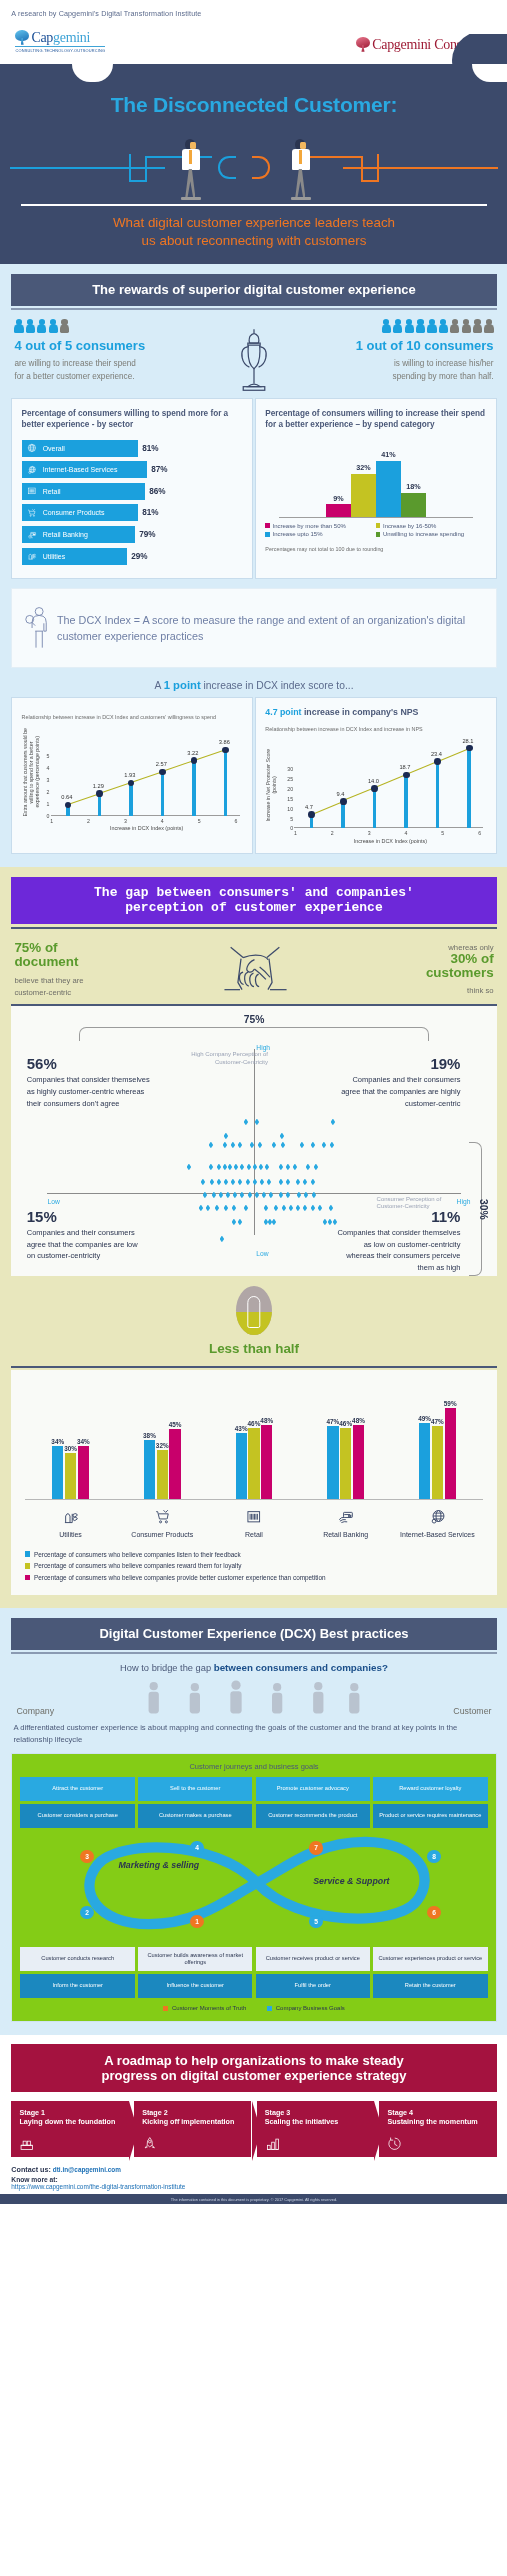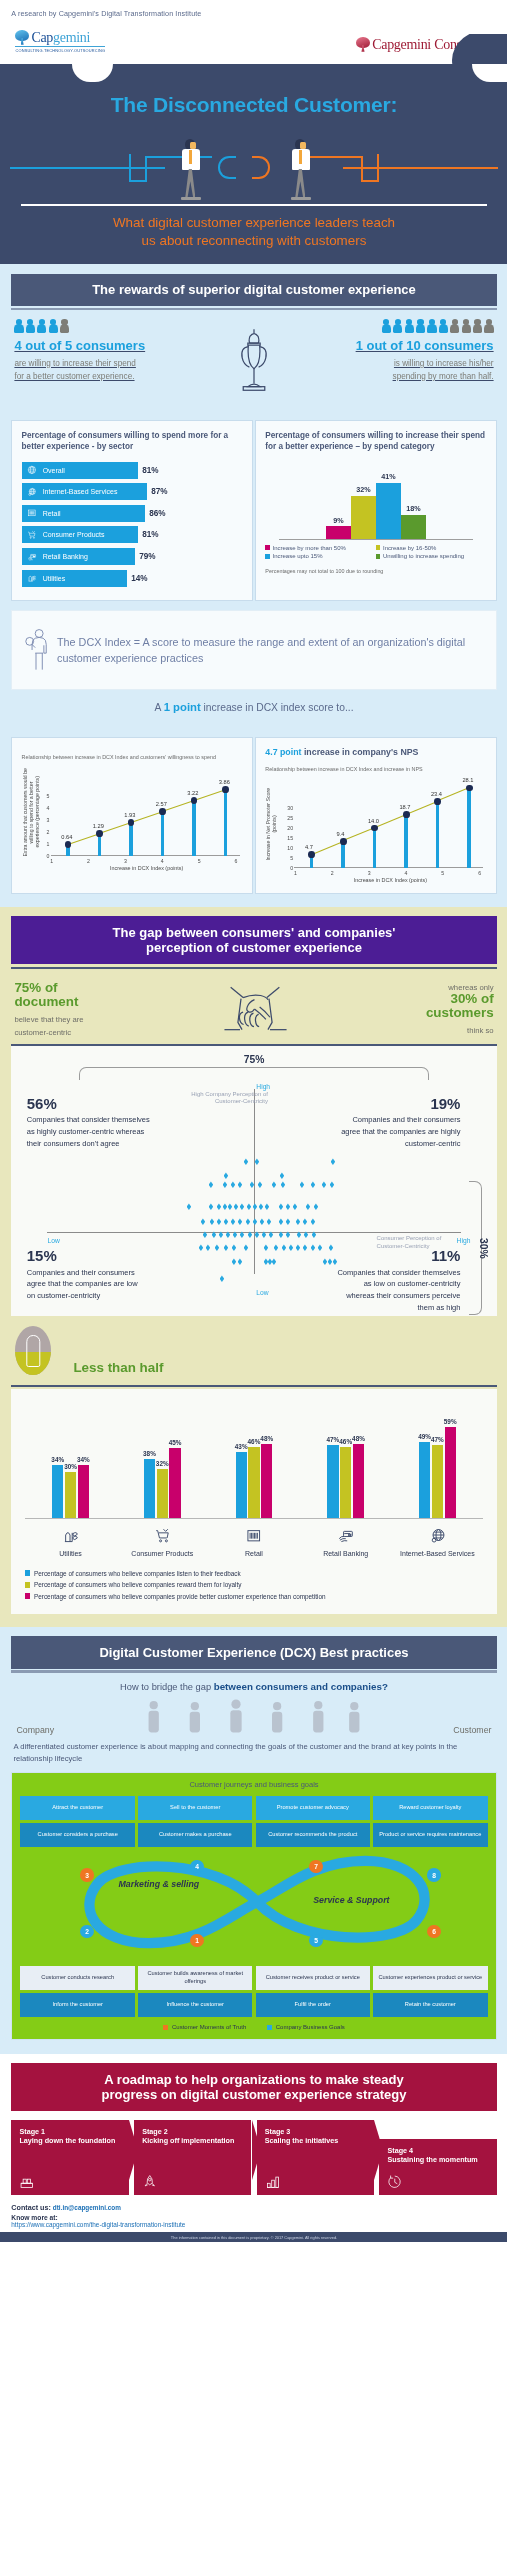--- a/index.html
+++ b/index.html
@@ -58,39 +58,39 @@
   .person .shoe { position:absolute; bottom:0; left:2.1px; width:19.6px; height:2.6px; background:#9a9a9a; border-radius:1px;}
   .plug { position:absolute; bottom:20.6px; width:17.5px; height:23px; }
   .plug.b { border:2.6px solid #1ba0dd; border-right:none; border-radius:11.3px 0 0 11.3px; }
   .plug.o { border:2.6px solid #ef7622; border-left:none; border-radius:0 11.3px 11.3px 0; }
 
   
   .sec-blue { background:#d8ecf8; padding:9.3px 11.3px 13.4px 11.3px; }
   .band { background:#4a5878; color:#fff; font-size:13px; font-weight:bold; text-align:center;
      padding:8.8px 5.2px; position:relative; }
   .band-shadow { height:2.1px; background:#4a5878; margin:1.5px 0 0 0; opacity:.55; }
-  .band.green { background:#4c1d95; }
+  .band.green { background:#6d28d9;font-family:Liberation Mono, monospace; }
   .band.maroon { background:#a4123f; }
   .band.navy2 { background:#4a5878; }
   .band-sub { font-size:13px; }
 
   .rewards { display:flex; align-items:flex-start; justify-content:space-between; padding:9.3px 3.1px 3.1px 3.1px; }
-  .rw-col { width:170px;text-decoration:underline; }
+  .rw-col { width:170px; }
   .rw-col.right { text-align:right; }
   .people-row { display:flex; gap:2.1px; margin-bottom:5.2px; }
   .rw-col.right .people-row { justify-content:flex-end; }
   .pico { width:9.3px; height:13.4px; position:relative; }
   .pico i { position:absolute; left:1.5px; top:0; width:6.2px; height:5.7px; border-radius:50%; background:#1ba0dd;}
   .pico b { position:absolute; left:0; top:4.6px; width:9.3px; height:8.8px; border-radius:4.6px 4.6px 1.5px 1.5px; background:#1ba0dd;}
   .pico.grey i, .pico.grey b { background:#7d7d77; }
   .rw-head { color:#1ba0dd; font-size:13px; font-weight:bold; margin-bottom:4.1px; }
   .rw-text { color:#7b7b75; font-size:8.2px; line-height:1.6; }
   .trophy { width:46px; display:flex; justify-content:center; align-items:flex-start; padding-top:7.2px; }
 
-  .cards2 { display:flex; gap:2px; margin-top:24px;justify-content:center; }
+  .cards2 { display:flex; gap:2px; margin-top:2px;justify-content:center; }
   .card { background:#f7fbfd; border:0.5px solid #c7dcec; flex:1; padding:8.2px 9.3px 9.3px 9.3px; }
   .card h3 { font-size:8.2px; color:#4a5878; font-weight:bold; line-height:1.45; margin-bottom:8.2px;}
   .hbar-row { display:flex; align-items:center; margin-bottom:4.6px; }
   .hbar { background:#1ba0dd; height:17px; display:flex; align-items:center; gap:5.2px; padding-left:4.6px; color:#fff; font-size:7px;}
   .hbar .ico { width:11.3px; height:11.3px; display:flex; align-items:center; justify-content:center; }
   .hbar-val { font-size:8.2px; font-weight:bold; color:#2b3550; margin-left:4.6px; }
 
   .vchart { height:77px; display:flex; align-items:flex-end; justify-content:center; gap:0; margin-top:2.1px;}
   .vcol { width:25px; position:relative; display:flex; flex-direction:column; justify-content:flex-end; align-items:center;}
   .vcol .lbl { font-size:7.2px; font-weight:bold; color:#2b3550; margin-bottom:1.5px;}
@@ -146,21 +146,21 @@
   .axis-note { position:absolute; font-size:6px; color:#9aa2b5; line-height:1.3;}
   .hl { color:#29a9e1; font-size:6.7px;}
   .dotcloud { position:absolute; left:0; right:0; top:0; bottom:0;}
   .dmk { position:absolute; width:4.6px; height:6.7px; background:#29a9e1;
      clip-path:polygon(50% 0,100% 50%,50% 100%,0 50%);}
   .rbrace { position:absolute; right:4.1px; top:98px; width:13.4px; height:134px; border:1px solid #9b9b9b;
      border-left:none; border-top-right-radius:7.2px; border-bottom-right-radius:7.2px;}
   .rbrace-lbl { position:absolute; right:-2.1px; top:155px; font-size:10.3px; font-weight:bold; color:#2b3550;
      writing-mode:vertical-rl;}
 
-  .halfrow { display:flex; align-items:flex-end; gap:22px; padding:10.3px 4.1px 7.2px 4.1px;}
+  .halfrow { display:flex; align-items:center; gap:6px; padding:10.3px 4.1px 7.2px 4.1px;flex-direction:column;}
   .halficon { width:36px; height:49px; border-radius:50%; overflow:hidden; position:relative; background:#b0a6a6; flex:0 0 auto;}
   .halficon .bot { position:absolute; left:0; right:0; bottom:0; height:48%; background:#c4c322;}
   .halficon .fig { position:absolute; left:50%; top:9.3px; transform:translateX(-50%); width:13.4px; height:32px;
      border:1.5px solid #fff; border-radius:6.7px 6.7px 2.1px 2.1px;}
   .half-h { color:#5a9a2d; font-size:13.4px; font-weight:bold; }
   .half-t { color:#7b7b75; font-size:8.8px; line-height:1.6; margin-top:2.1px;}
 
   .grpchart { background:#f9faf7; padding:11.3px 13.4px 9.3px 13.4px; margin-top:2.1px;}
   .groups { display:flex; align-items:flex-end; justify-content:space-around; height:118px; }
   .grp { display:flex; align-items:flex-end; gap:1.5px; }
@@ -198,21 +198,21 @@
   .jrow2 .jcell { background:#e8eef5; color:#2b3550; }
   .jlegend { display:flex; gap:20.6px; justify-content:center; margin-top:7.2px; font-size:6px; color:#2b3550;}
   .jlegend div { display:flex; gap:3.6px; align-items:center;}
   .jlegend .sw { width:5.2px; height:5.2px;}
 
   
   .sec-road { background:#fff; padding:9.3px 11.3px 5.2px 11.3px;}
   .stages { display:flex; gap:0; margin-top:9.3px; }
   .stage { flex:1; position:relative; background:#a4123f; color:#fff; padding:7.2px 8.2px 30px 8.2px;
      margin-right:5.2px; }
-  .stage:last-child { margin-right:0;margin-top:19px; }
+  .stage:last-child { margin-right:0; }
   .stage:after { content:""; position:absolute; right:-9.3px; top:0; width:0; height:0;
      border-top:30px solid transparent; border-bottom:30px solid transparent; border-left:9.3px solid #a4123f; }
   .stage:last-child:after { display:none; }
   .stage .s1 { font-size:7.2px; font-weight:bold; }
   .stage .s2 { font-size:7.2px; font-weight:bold; line-height:1.3;}
   .stage .ic { position:absolute; left:8.2px; bottom:5.2px; }
 
   
   .footer { background:#fff; padding:3.1px 11.3px 4.1px 11.3px; }
   .contact { font-size:7.2px; color:#2b3550; font-weight:bold; margin-bottom:2.1px;}
@@ -479,21 +479,21 @@
                   <svg width="9.8" height="9.8" viewBox="0 0 24 24" fill="none" stroke="#fff" stroke-width="1.3">
                     <path d="M5 20V11l2-3h2l2 3v9"></path>
                     <path d="M4 20h10"></path>
                     <path d="M15 9q5-3 6 1q-4 4-6 1z"></path>
                     <path d="M15 14q5-3 6 1q-4 4-6 1z"></path>
                     <path d="M14 20V8"></path>
                   </svg>
                 </span>
                 <span>Utilities</span>
               </div>
-              <div class="hbar-val">14%</div>
+              <div class="hbar-val">29%</div>
             </div>
           </div>
       </div>
 
       <div class="card">
         <h3>Percentage of consumers willing to increase their spend for a better experience – by spend category</h3>
         <div class="vchart" id="spendCols">
             <div class="vcol">
               <div class="lbl">9%</div>
               <div class="bar" style="height:12.4px;background:#c8006b"></div>

